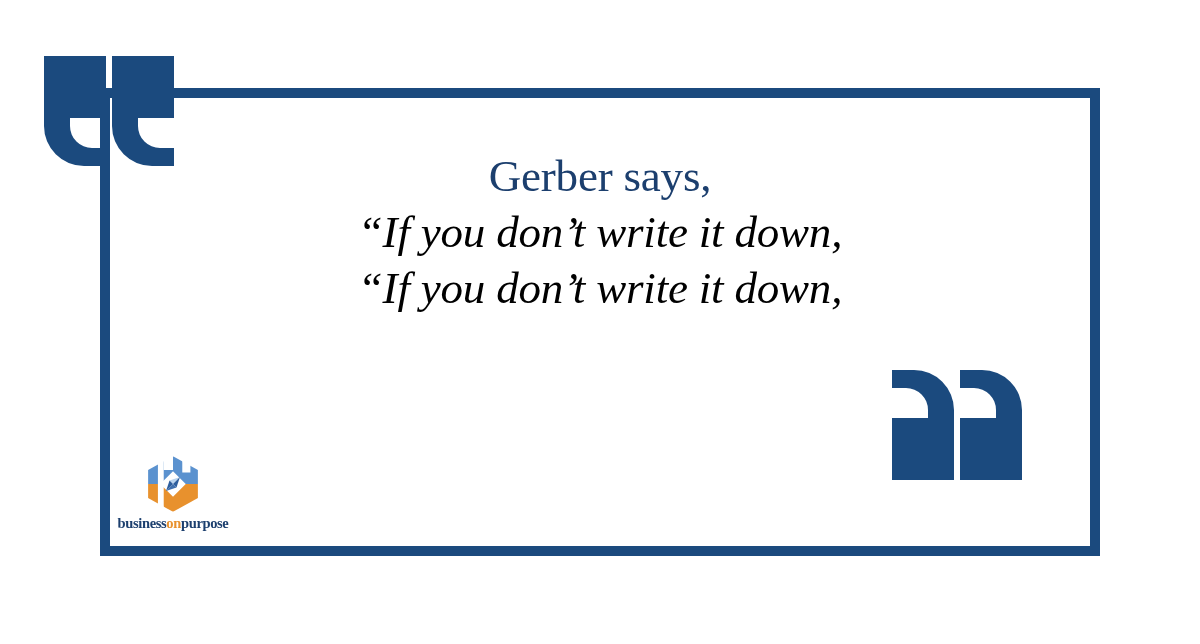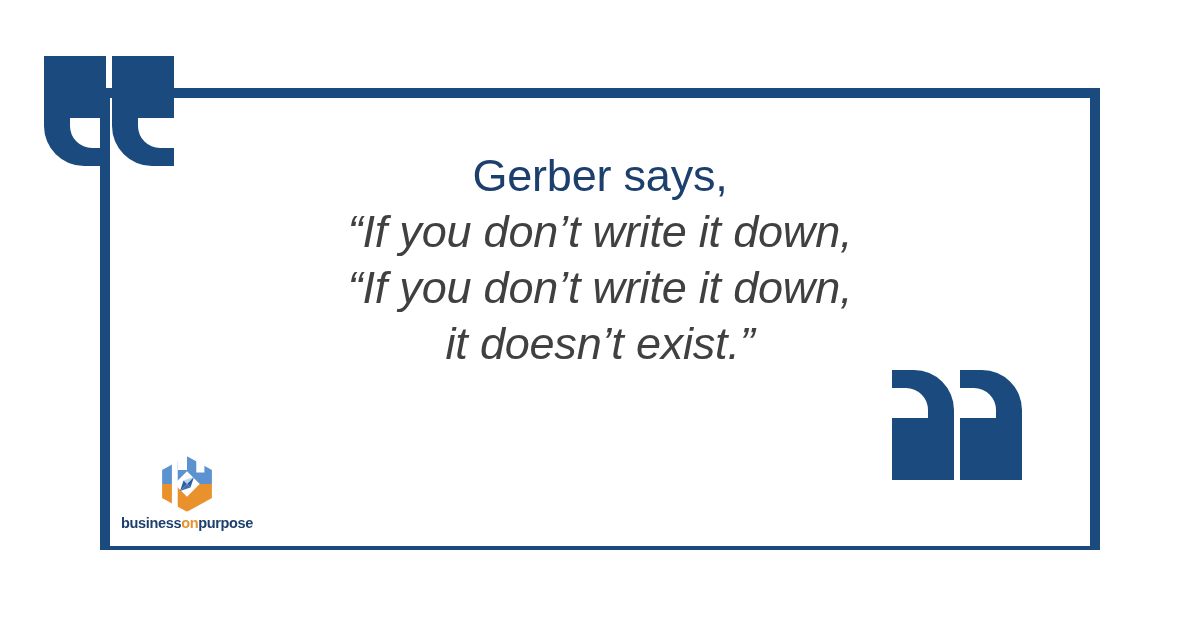--- a/index.html
+++ b/index.html
@@ -6,23 +6,24 @@
     margin: 0;
     padding: 0;
     background: #ffffff;
   }
   body {
     font-family: "Liberation Sans", sans-serif;
   }
   #canvas {
     position: relative;
     width: 1200px;
-    height: 550px;
+    height: 644px;
     background: #ffffff;
     overflow: hidden;
+    font-family: Liberation Serif, serif;
   }
 
   
   .frame {
     position: absolute;
     left: 100px;
     top: 88px;
     width: 1000px;
     height: 468px;
     border: 10px solid #1b4a7e;
@@ -63,29 +64,29 @@
     line-height: 56px;
     white-space: nowrap;
     letter-spacing: -0.2px;
   }
   .line.attribution {
     color: #1c3f6e;
     font-weight: 400;
     font-style: normal;
   }
   .line.quoted {
-    color: #404040;
+    color: #000000;
     font-style: italic;
     font-weight: 400;
   }
 
   
   .logo {
     position: absolute;
-    left: 112px;
+    left: 98px;
     top: 455px;
     width: 150px;
   }
   .logo-mark {
     display: block;
     margin: 0 auto;
   }
   .wordmark {
     margin-top: 3px;
     text-align: center;
@@ -125,21 +126,20 @@
     <svg class="quote-mark m2" width="62" height="110" viewBox="0 0 62 110">
       <path d="M0 0 H62 V62 H26 V70 A22 22 0 0 0 48 92 H62 V110 H40
                A40 40 0 0 1 0 70 Z" fill="#1b4a7e"></path>
     </svg>
   </div>
 
   <div class="quote-text">
     <div class="line attribution">Gerber says,</div>
     <div class="line quoted">“If you don’t write it down,</div>
     <div class="line quoted">“If you don’t write it down,</div>
-    <div class="line quoted">it doesn’t exist.”</div>
   </div>
 
   <div class="logo">
     <svg class="logo-mark" width="58" height="58" viewBox="0 0 100 100">
       <defs>
         <clipPath id="hexclip">
           <polygon points="50,2 93,26 93,74 50,98 7,74 7,26"></polygon>
         </clipPath>
       </defs>
       <g clip-path="url(#hexclip)">

